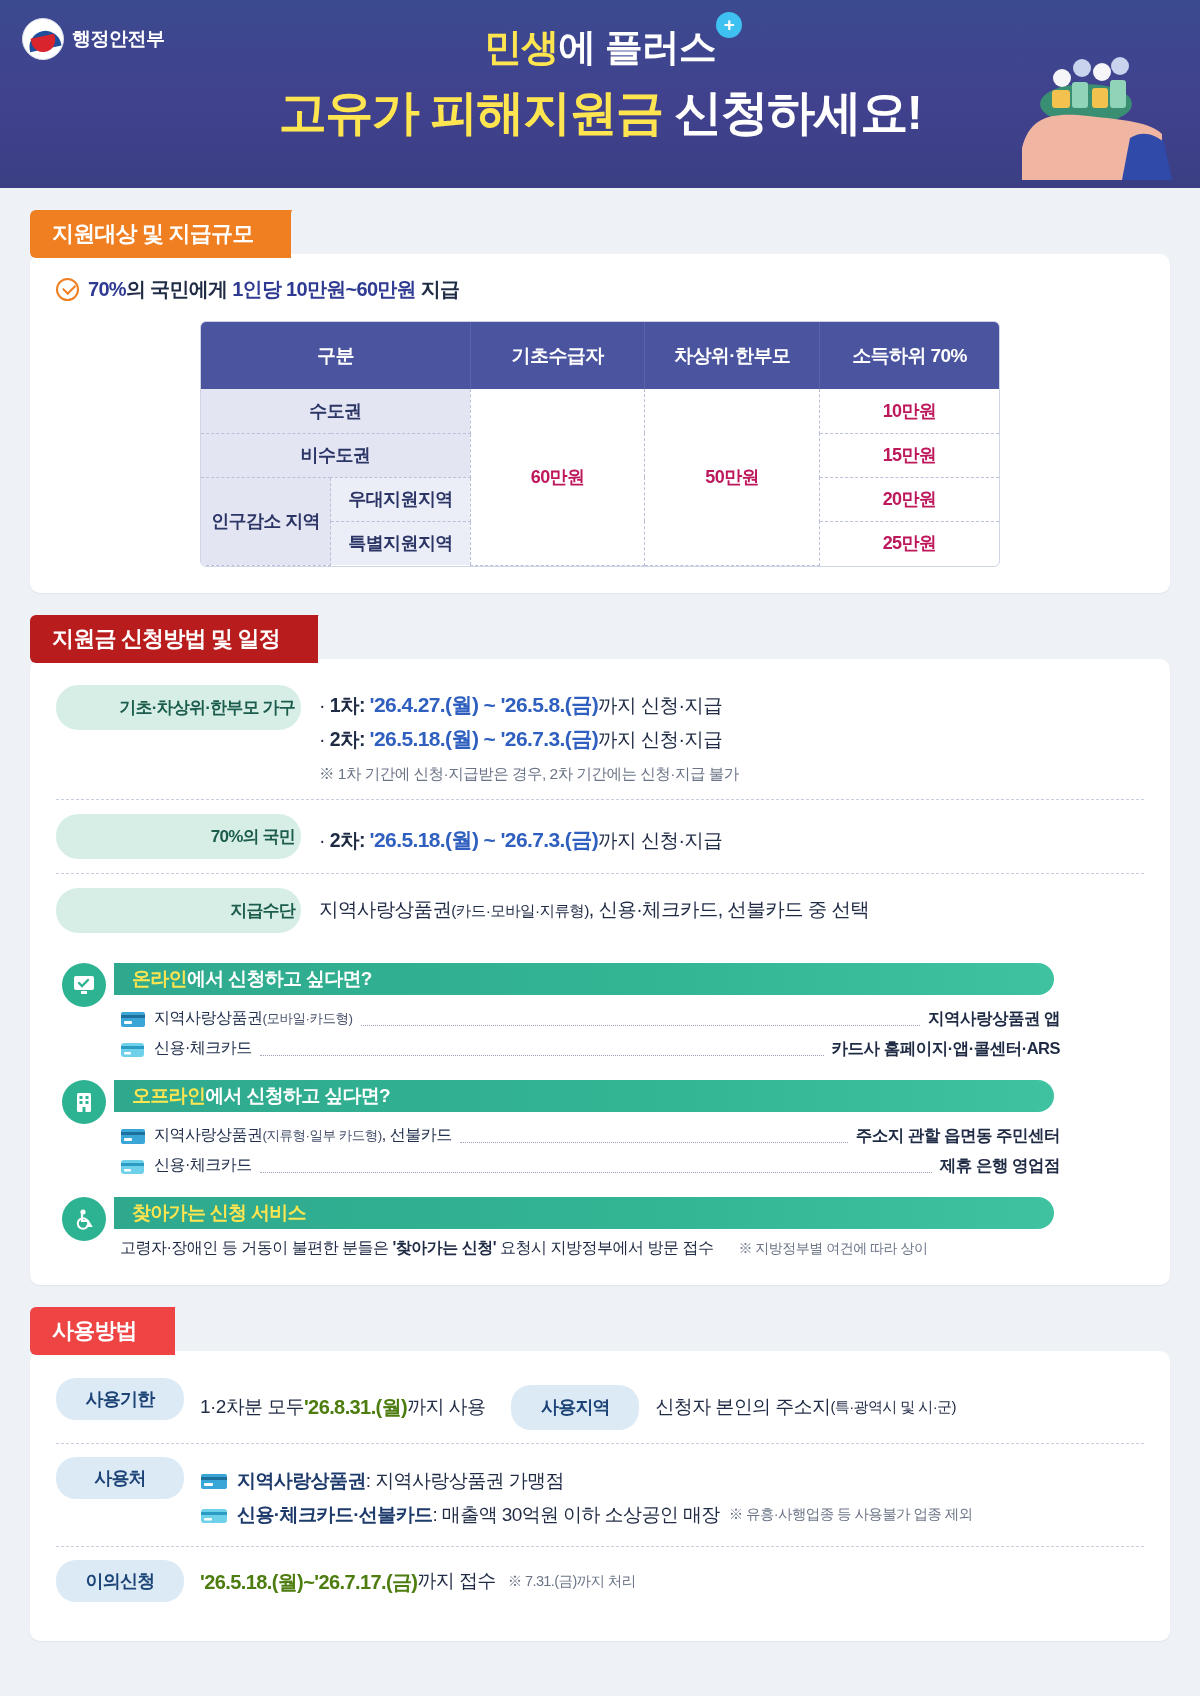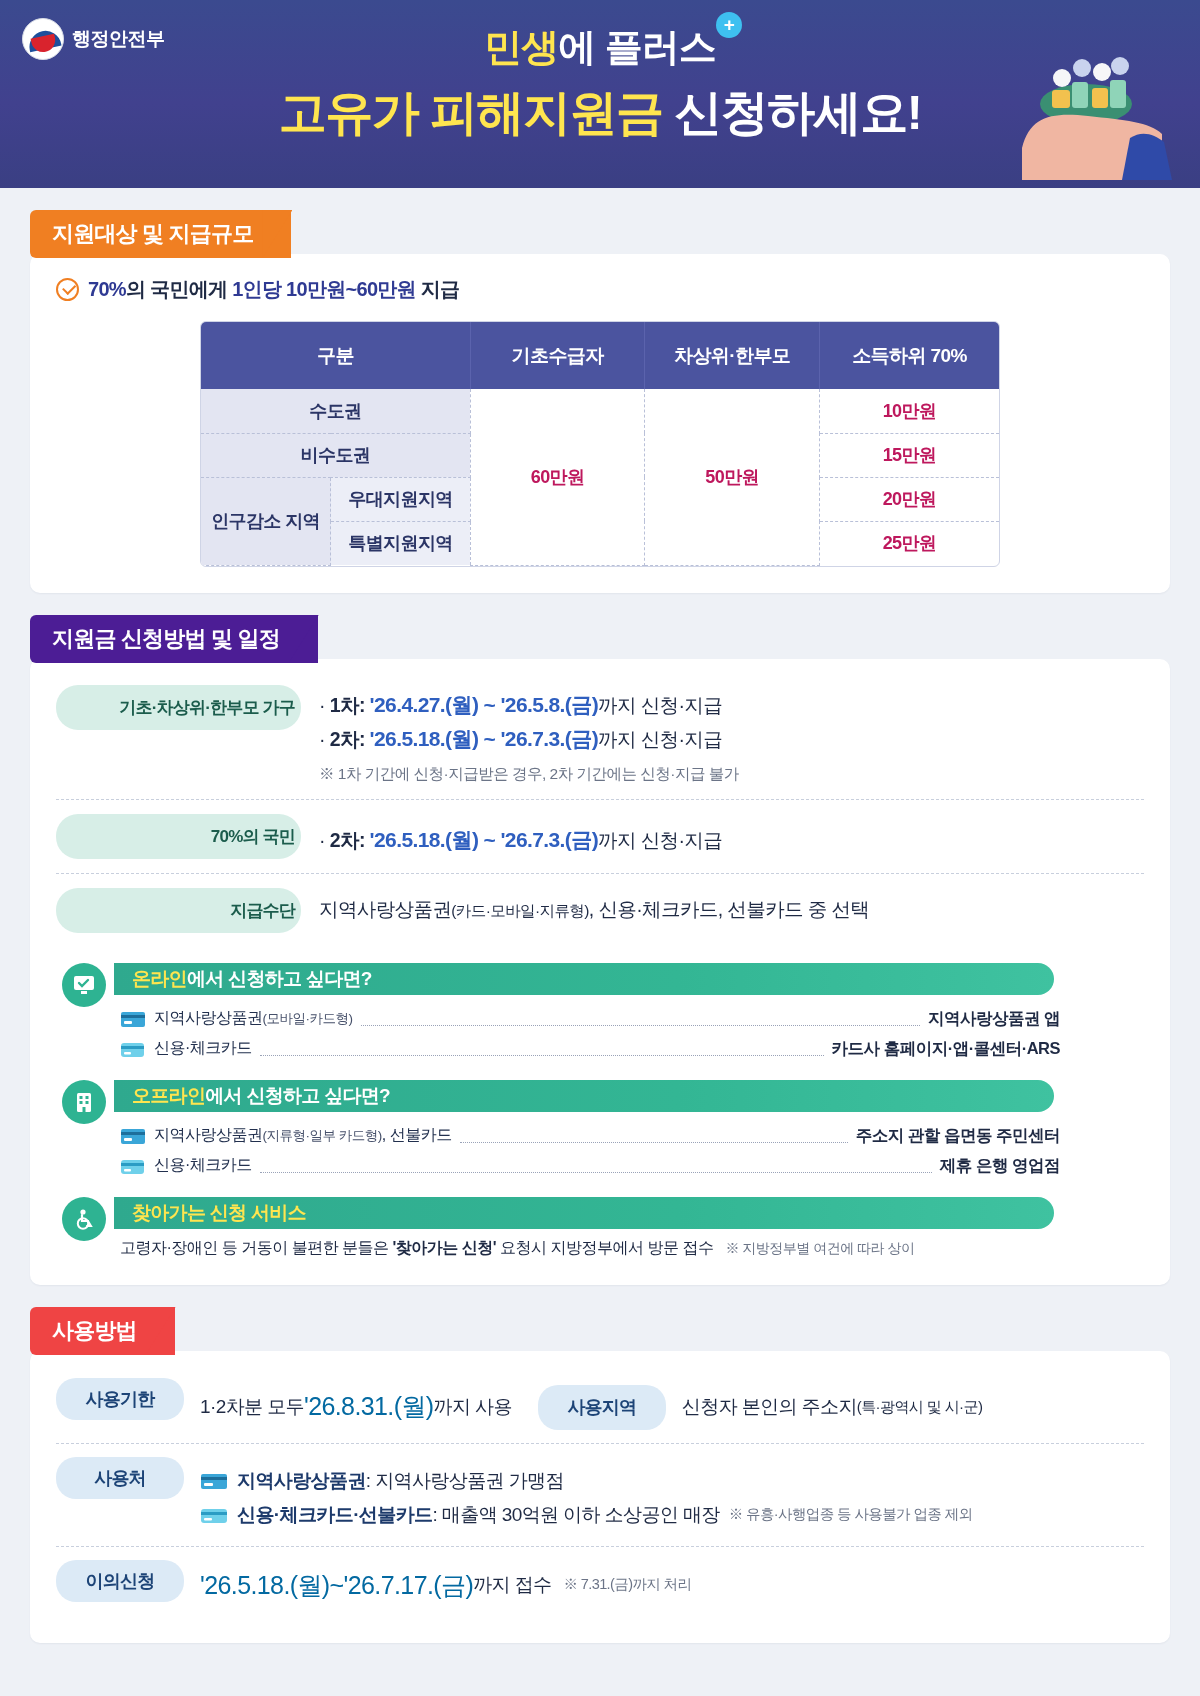--- a/index.html
+++ b/index.html
@@ -113,21 +113,21 @@
   }
   .sec-tag::after {
     content: "";
     position: absolute;
     right: -1px; top: 0;
     width: 30px; height: 100%;
     background: inherit;
     clip-path: polygon(0 0, 100% 0, 0 100%);
   }
   .tag-orange { background: #f07f22; }
-  .tag-green  { background: #4c1d95; }
+  .tag-green  { background: #b91c1c; }
   .tag-blue   { background: #ef4444; }
 
   .card {
     background: #ffffff;
     border-radius: 10px;
     margin-top: -4px;
     padding: 22px 26px 26px;
     box-shadow: 0 1px 2px rgba(40,50,80,.06);
   }
 
@@ -243,21 +243,21 @@
   .dots {
     flex: 1;
     border-bottom: 1.5px dotted #9aa3b8;
     margin: 0 8px;
     height: 14px;
   }
   .ch-item .right { flex: none; font-weight: bold; color: #1f2a44; font-size: 16.5px; }
   .visit-desc {
     margin-top: 9px; padding-left: 6px;
     font-size: 16px; letter-spacing: -0.5px;
-    display: flex; align-items: baseline; gap: 12px;
+    display: flex; align-items: baseline; gap: 25px;
     width: 940px;
   }
   .visit-desc .b { font-weight: bold; }
   .visit-desc .tail { color: #6b7487; font-size: 14px; }
 
   
   .use-row { display: flex; align-items: flex-start; padding: 13px 0; }
   .use-row + .use-row { border-top: 1px dashed #c8cfdd; }
   .pill-blue {
     flex: none;
@@ -266,21 +266,21 @@
     color: #1d4477;
     font-size: 18px;
     font-weight: bold;
     letter-spacing: -0.8px;
     text-align: center;
     padding: 9px 14px;
     border-radius: 20px;
     margin-right: 16px;
   }
   .use-body { font-size: 19px; letter-spacing: -0.6px; padding-top: 7px; line-height: 1.5; }
-  .use-body .dt { color: #0369a1; font-weight: normal; font-size: 25px; }
+  .use-body .dt { color: #4d7c0f; font-weight: bold; font-size: 20px; }
   .use-body .small { font-size: 15px; }
   .use-body .muted { color: #6b7487; font-size: 14.5px; }
   .use-inline { display: flex; align-items: center; gap: 0; flex-wrap: wrap; }
   .usage-line { display: flex; align-items: center; gap: 9px; padding: 3px 0; }
   .usage-line .b { font-weight: bold; font-size: 19px; color: #1d3a6b; }
   .mini-card-ic { width: 28px; height: 20px; flex: none; }
   .bottom-pad { height: 26px; }
 </style>
 </head>
 <body>

